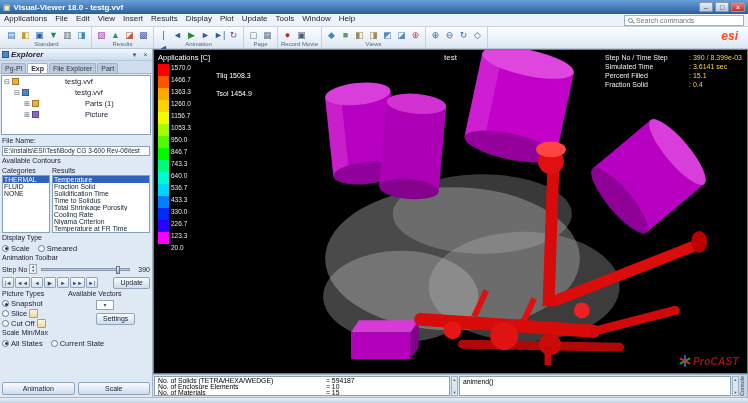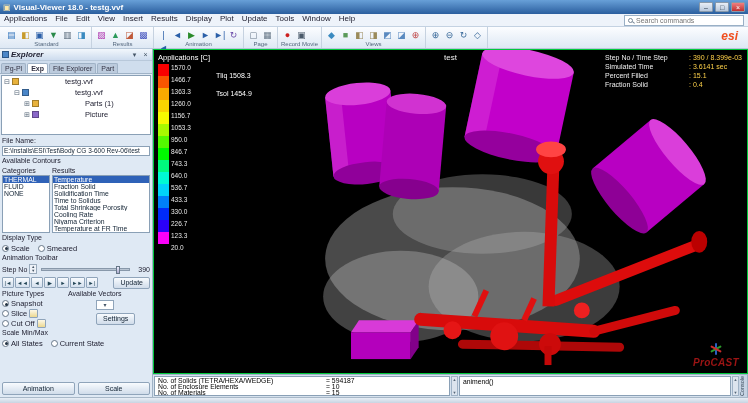--- a/index.html
+++ b/index.html
@@ -101,21 +101,21 @@
   .legend-row { display:flex; align-items:flex-start; height:12px; }
   .legend-swatch { width:11px; height:12px; flex:none; }
   .legend-label { color:#e8e8e8; font-size:6.5px; line-height:8px; padding-left:2px; }
   .anno { position:absolute; color:#fff; font-size:7px; }
   .tliq { left:62px; top:22px; }
   .tsol { left:62px; top:40px; }
   .vp-info { position:absolute; right:5px; top:3px; font-size:7px; }
   .info-row { display:flex; line-height:9px; white-space:nowrap; }
   .info-label { width:84px; color:#f0f0f0; flex:none; }
   .info-value { color:#ffd24a; }
-  .procast { position:absolute; right:8px; bottom:5px; display:flex; flex-direction:column; align-items:center; gap:1px; }
+  .procast { position:absolute; right:8px; bottom:5px; display:flex; flex-direction:row; align-items:center; gap:1px; }
   .axes { position:relative; width:14px; height:13px; display:block; }
   .ax { position:absolute; left:6px; top:0; width:2px; height:12px; border-radius:1px; display:block; }
   .ax1 { background:#2a5fc0; }
   .ax2 { background:#2a9a2a; transform:rotate(62deg); }
   .ax3 { background:#cc2a2a; transform:rotate(-62deg); }
   .procast-text { font-size:10px; font-weight:bold; font-style:italic; color:#9c1414; letter-spacing:.3px; }
 
   
   .console-row { height:23px; flex:none; display:flex; background:#d6e2ee; border-top:1px solid #9fb2c6; }
   .console-tab { width:9px; flex:none; writing-mode:vertical-rl; transform:rotate(180deg); font-size:5.5px; color:#345; text-align:center; background:#c6d4e4; border-left:1px solid #9fb2c6; }

